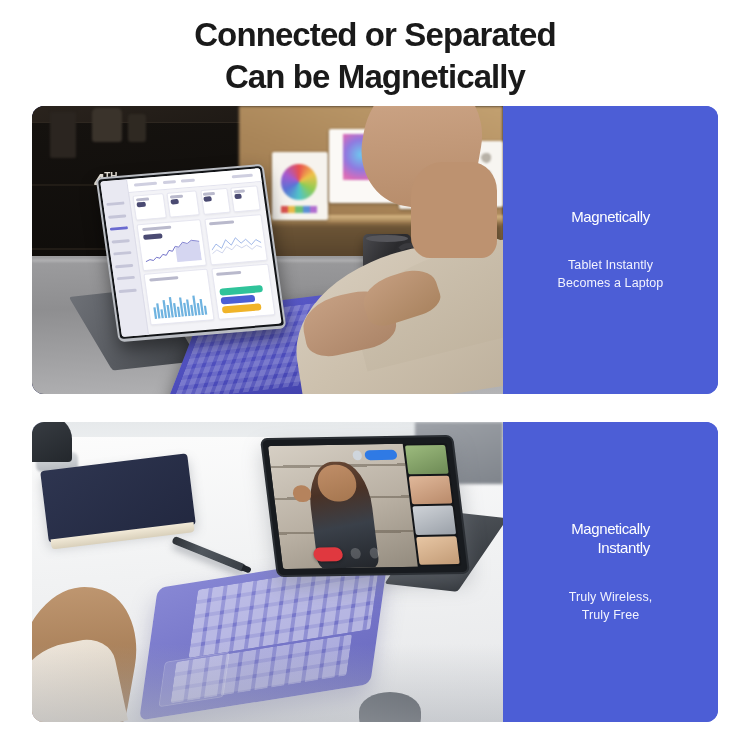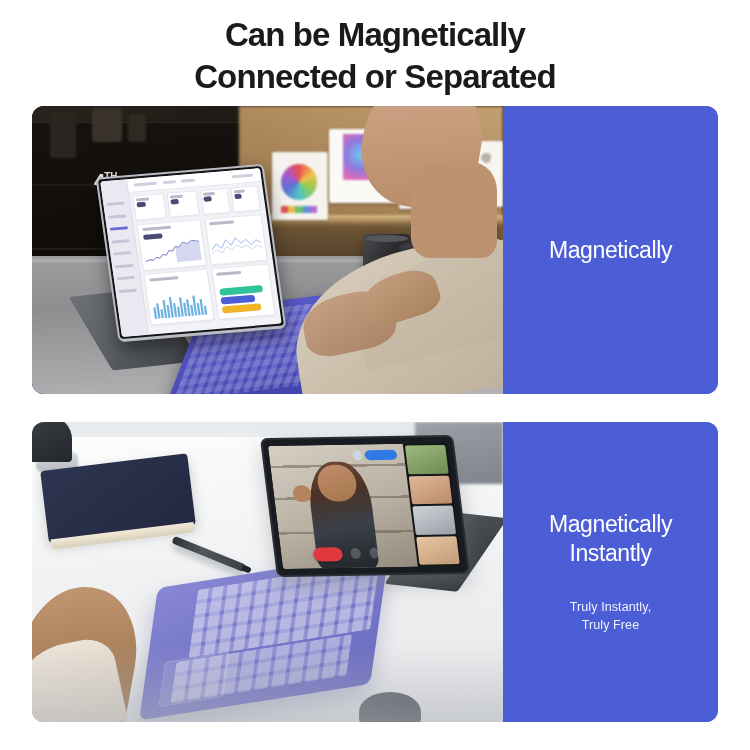--- a/index.html
+++ b/index.html
@@ -36,22 +36,23 @@
   .photo { position: relative; width: 471px; height: 100%; overflow: hidden; }
   .panel {
     width: 215px; height: 100%;
     background: #4c5ed6;
     display: flex; flex-direction: column;
     align-items: center; justify-content: center;
     text-align: center; color: #fff;
     padding: 0 8px;
   }
   .panel-title {
-    font-size: 23px; font-weight: 400; line-height: 1.25;
+    font-size: 15px; font-weight: 400; line-height: 1.25;
     letter-spacing: -0.4px;
+    text-align: right;
   }
   .panel-sub {
     margin-top: 30px;
     font-size: 12.5px; font-weight: 400; line-height: 1.45;
     letter-spacing: 0.1px; color: #f2f3fe;
   }
 
   
   .p1 { background: #1b1713; }
   .p1-wallL { position:absolute; left:0; top:0; width:48%; height:74%;
@@ -271,22 +272,22 @@
   .p2-mouse { position:absolute; right:82px; bottom:-10px; width:62px; height:40px;
     background: linear-gradient(160deg,#5a6068,#3c4148); border-radius:50% 50% 14px 14px;
     filter: blur(.7px); }
 </style>
 </head>
 <body>
 
 <div class="page">
 
   <div class="headline">
+    <span class="ln">Connected or Separated</span>
     <span class="ln">Can be Magnetically</span>
-    <span class="ln">Connected or Separated</span>
   </div>
 
   <div class="card" id="card-1">
 
     <div class="photo p1">
       <div class="p1-wallL"></div>
 
       <div class="p1-cabinet">
         <div class="p1-cab-line" style="top:62px"></div>
         <div class="p1-cab-line" style="top:126px"></div>
@@ -418,20 +419,24 @@
       <div class="p1-face"></div>
       <div class="p1-neck"></div>
       <div class="p1-hand"></div>
       <div class="p1-hand2"></div>
     </div>
 
     <div class="panel">
       <div class="panel-title">
         <span>Magnetically</span><br>
       </div>
+      <div class="panel-sub">
+        <span>Tablet Instantly</span><br>
+        <span>Becomes a Laptop</span>
+      </div>
     </div>
   </div>
 
   <div class="card" id="card-2">
 
     <div class="photo p2">
       <div class="p2-wallTop"></div>
       <div class="p2-desk"></div>
       <div class="p2-grayBox"></div>
       <div class="p2-monitorBase"></div>
@@ -476,19 +481,19 @@
       <div class="p2-shoulder"></div>
       <div class="p2-deskShade"></div>
     </div>
 
     <div class="panel">
       <div class="panel-title">
         <span>Magnetically</span><br>
         <span>Instantly</span>
       </div>
       <div class="panel-sub">
-        <span>Truly Instantly,</span><br>
+        <span>Truly Wireless,</span><br>
         <span>Truly Free</span>
       </div>
     </div>
   </div>
 
 </div>
 
 </body></html>

